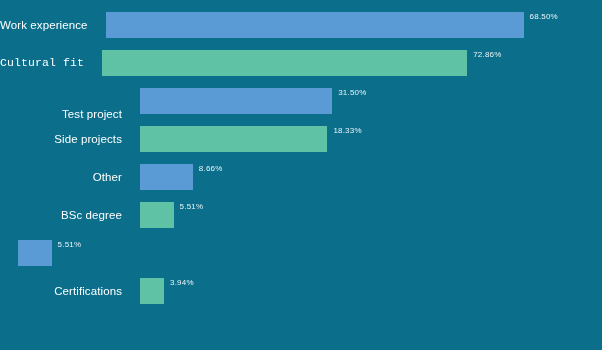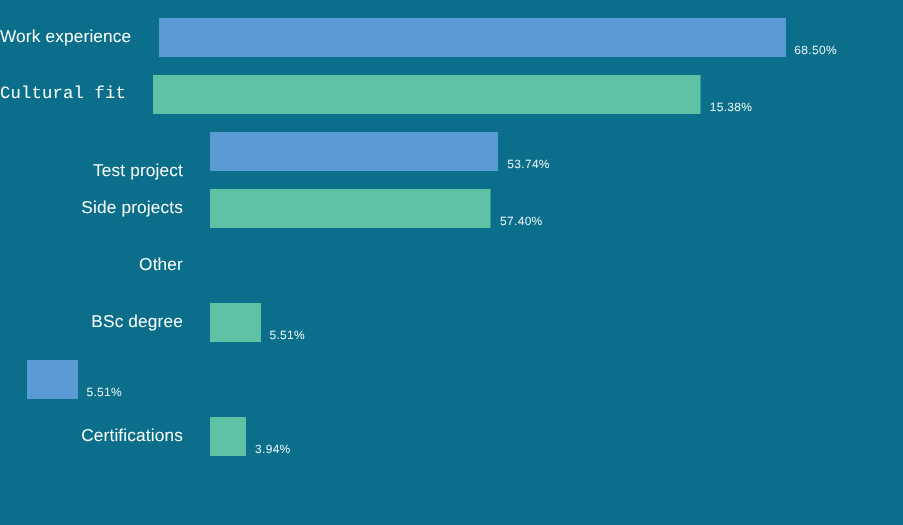--- a/index.html
+++ b/index.html
@@ -43,21 +43,21 @@
     letter-spacing: 0.1px;
     white-space: nowrap;
     line-height: 26px;
   }
   .bar-wrap {
     position: relative;
     flex: 1;
     height: 26px;
     margin-left: 18px;
     display: flex;
-    align-items: flex-end;
+    align-items: flex-start;
   }
   .bar {
     height: 26px;
     display: block;
   }
   .bar.blue {
     background: #5b9bd5;
   }
   .bar.green {
     background: #5fc2a4;
@@ -81,42 +81,46 @@
       <div class="bar-wrap">
         <span class="bar blue" style="width: 418px; background: rgb(91, 155, 213);"></span>
         <span class="val-label" style="color: rgb(233, 244, 247);">68.50%</span>
       </div>
     </div>
 
     <div class="bar-row">
       <div class="cat-label" style="color: rgb(255, 255, 255); font-family: Liberation Mono, monospace;">Cultural fit</div>
       <div class="bar-wrap">
         <span class="bar green" style="width: 365.155px; background: rgb(95, 194, 164);"></span>
-        <span class="val-label" style="color: rgb(233, 244, 247);">15.38%</span>
+        <span class="val-label" style="color: rgb(233, 244, 247);">72.86%</span>
       </div>
     </div>
 
     <div class="bar-row">
       <div class="cat-label" style="color: rgb(255, 255, 255); margin-top: 25px;">Test project</div>
       <div class="bar-wrap">
         <span class="bar blue" style="width: 192.219px; background: rgb(91, 155, 213);"></span>
-        <span class="val-label" style="color: rgb(233, 244, 247);">53.74%</span>
+        <span class="val-label" style="color: rgb(233, 244, 247);">31.50%</span>
       </div>
     </div>
 
     <div class="bar-row">
       <div class="cat-label" style="color: rgb(255, 255, 255);">Side projects</div>
       <div class="bar-wrap">
         <span class="bar green" style="width: 187.398px; background: rgb(95, 194, 164);"></span>
-        <span class="val-label" style="color: rgb(233, 244, 247);">57.40%</span>
+        <span class="val-label" style="color: rgb(233, 244, 247);">18.33%</span>
       </div>
     </div>
 
     <div class="bar-row">
       <div class="cat-label" style="color: rgb(255, 255, 255);">Other</div>
+      <div class="bar-wrap">
+        <span class="bar blue" style="width: 52.845px; background: rgb(91, 155, 213);"></span>
+        <span class="val-label" style="color: rgb(233, 244, 247);">8.66%</span>
+      </div>
     </div>
 
     <div class="bar-row">
       <div class="cat-label" style="color: rgb(255, 255, 255);">BSc degree</div>
       <div class="bar-wrap">
         <span class="bar green" style="width: 33.6231px; background: rgb(95, 194, 164);"></span>
         <span class="val-label" style="color: rgb(233, 244, 247);">5.51%</span>
       </div>
     </div>
 
@@ -124,18 +128,18 @@
       <div class="bar-wrap">
         <span class="bar blue" style="width: 33.6231px; background: rgb(91, 155, 213);"></span>
         <span class="val-label" style="color: rgb(233, 244, 247);">5.51%</span>
       </div>
     </div>
 
     <div class="bar-row">
       <div class="cat-label" style="color: rgb(255, 255, 255);">Certifications</div>
       <div class="bar-wrap">
         <span class="bar green" style="width: 24.0426px; background: rgb(95, 194, 164);"></span>
-        <span class="val-label" style="color: rgb(233, 244, 247); margin-top: 13px;">3.94%</span>
+        <span class="val-label" style="color: rgb(233, 244, 247);">3.94%</span>
       </div>
     </div>
 
   </div>
 </div>
 
 </body></html>

